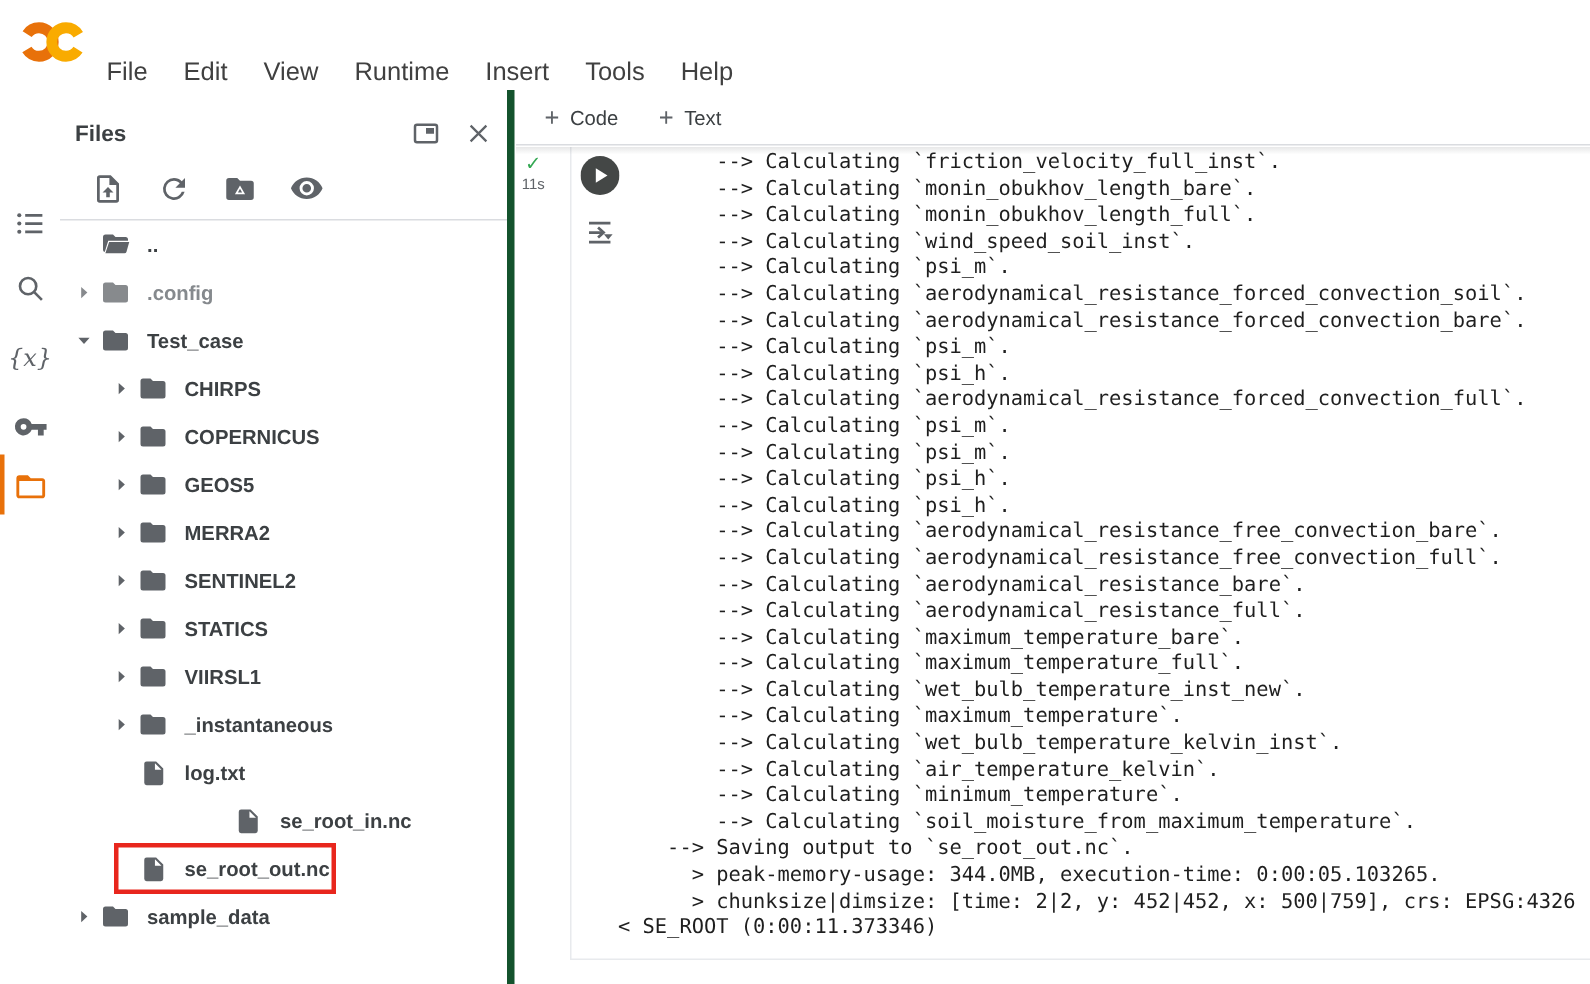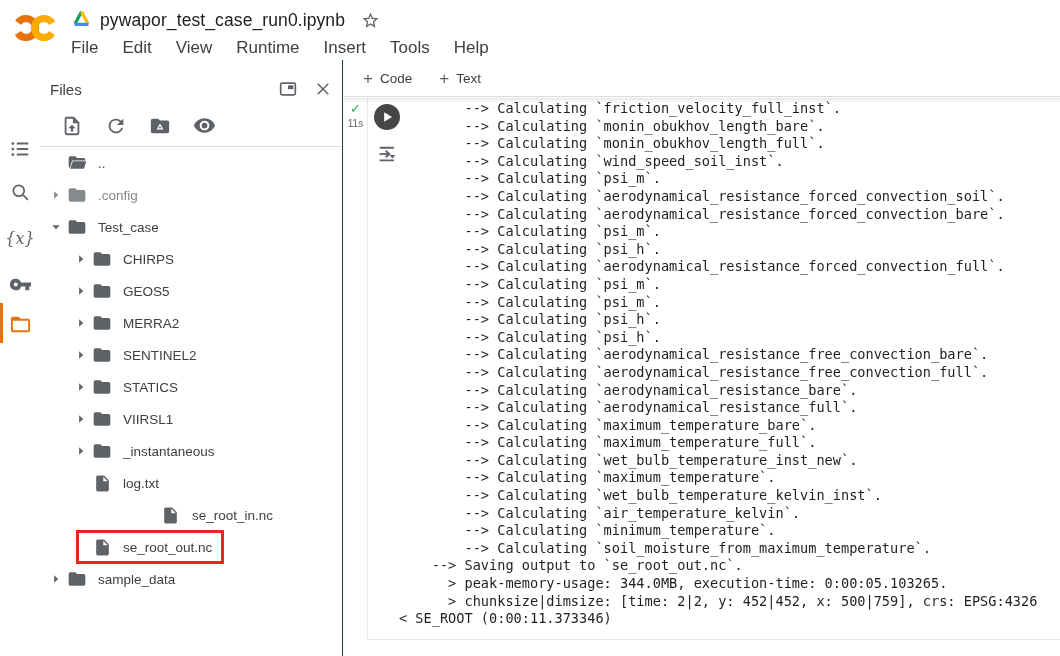--- a/index.html
+++ b/index.html
@@ -16,21 +16,21 @@
   .menu-item { font-size:17px; color:#404040; cursor:default; }
 
   
   .rail { position:absolute; left:0; top:60px; width:40px; bottom:0; background:#fff; }
   .rail-item { position:absolute; left:0; width:40px; height:30px; display:flex; align-items:center; justify-content:center; }
   .rail-active-bar { position:absolute; left:0; top:243px; width:3px; height:40px; background:#e8710a; }
   .fx { font-family:"DejaVu Serif", serif; font-style:italic; font-size:16px; color:#5f6368; }
 
   
   .files-panel { position:absolute; left:40px; top:60px; width:303px; bottom:0; background:#fff;
-                 border-right:1px solid #14532d; }
+                 border-right:5px solid #14532d;font-weight:bold; }
   .panel-header { position:absolute; top:16px; left:10px; right:10px; height:26px; display:flex; align-items:center; }
   .panel-title { font-size:15px; color:#3c4043; }
   .panel-header .spacer { flex:1; }
   .panel-header .hicon { margin-left:16px; display:flex; align-items:center; }
   .panel-toolbar { position:absolute; top:54px; left:21px; display:flex; gap:22px; align-items:center; }
   .tree { position:absolute; top:86px; left:0; right:0; border-top:1px solid #dadce0; }
   .tree-row { height:32px; display:flex; align-items:center; position:relative; }
   .tw-arrow { width:20px; display:flex; align-items:center; justify-content:center; flex:0 0 20px; }
   .tw-icon  { width:22px; display:flex; align-items:center; justify-content:center; flex:0 0 22px; margin-right:10px; }
   .tw-label { font-size:13.5px; color:#3c4043; white-space:nowrap; }
@@ -44,53 +44,38 @@
   .nb-toolbar { position:absolute; top:0; left:0; right:0; height:37px; border-bottom:1px solid #dadce0;
                 display:flex; align-items:center; padding-left:19px; gap:27px; background:#fff; z-index:2; }
   .add-btn { display:flex; align-items:center; gap:7px; font-size:13.5px; color:#3c4043; cursor:default; }
   .plus { font-size:17px; color:#5f6368; line-height:1; }
   .nb-body { position:absolute; top:38px; left:0; right:0; bottom:0; }
   .nb-body::before { content:""; position:absolute; top:0; left:0; right:0; height:5px;
                      background:linear-gradient(to bottom, rgba(60,64,67,.12), rgba(60,64,67,0)); z-index:1; }
   .gutter { position:absolute; left:0; top:4px; width:23px; text-align:center; }
   .check { color:#34a853; font-size:13px; line-height:14px; }
   .exec-time { font-size:10px; color:#5f6368; margin-top:2px; }
-  .cell { position:absolute; left:23px; top:0; right:0; height:542px;
+  .cell { position:absolute; left:36px; top:0; right:0; height:542px;
           border-left:1px solid #e8eaed; border-bottom:1px solid #e8eaed; }
   .cell-controls { position:absolute; left:5px; top:6px; width:28px; display:flex; flex-direction:column; gap:9px; align-items:center; }
   .output { position:absolute; left:31px; top:2px; right:4px;
             font-family:"DejaVu Sans Mono", monospace; font-size:13.6px; line-height:17.6px;
             color:#1f1f1f; white-space:pre; }
 </style>
 </head>
 <body>
 
 <div id="app">
 
   <div class="header">
     <div class="logo">
       <svg width="44" height="36" viewBox="0 0 44 36">
         <circle cx="13" cy="18" r="9.5" fill="none" stroke="#e8710a" stroke-width="7.2" stroke-dasharray="48.9 10.8" stroke-dashoffset="-35.2"></circle>
         <circle cx="31" cy="18" r="9.5" fill="none" stroke="#f9ab00" stroke-width="7.2" stroke-dasharray="48.9 10.8" stroke-dashoffset="-5.4"></circle>
       </svg>
-    </div>
-    <div class="title-row">
-      <span>
-        <svg width="19" height="19" viewBox="0 0 24 24">
-          <path d="M12 3.6 3.9 18.6" stroke="#0f9d58" stroke-width="4" fill="none"></path>
-          <path d="M12 3.6 20.1 18.6" stroke="#ffba00" stroke-width="4" fill="none"></path>
-          <path d="M3.2 19.4h17.6" stroke="#4285f4" stroke-width="4" fill="none"></path>
-        </svg>
-      </span>
-      <span class="nb-title">pywapor_test_case_run0.ipynb</span>
-      <span style="margin-left:7px;display:flex;">
-        <svg width="19" height="19" viewBox="0 0 24 24" fill="#5f6368">
-          <path d="M22 9.24l-7.19-.62L12 2 9.19 8.63 2 9.24l5.46 4.73L5.82 21 12 17.27 18.18 21l-1.63-7.03L22 9.24zM12 15.4l-3.76 2.27 1-4.28-3.32-2.88 4.38-.38L12 6.1l1.71 4.04 4.38.38-3.32 2.88 1 4.28L12 15.4z"></path>
-        </svg>
-      </span>
     </div>
     <div class="menu-row" id="menu-row">
         <span class="menu-item">File</span>
         <span class="menu-item">Edit</span>
         <span class="menu-item">View</span>
         <span class="menu-item">Runtime</span>
         <span class="menu-item">Insert</span>
         <span class="menu-item">Tools</span>
         <span class="menu-item">Help</span>
       </div>
@@ -232,20 +217,33 @@
           <span class="tw-arrow">
             <svg width="18" height="18" viewBox="0 0 24 24" fill="#5f6368">
               <path d="M9.5 17V7l5.5 5z"></path>
             </svg>
           </span>
           <span class="tw-icon">
             <svg width="20" height="20" viewBox="0 0 24 24" fill="#5f6368">
               <path d="M10 4H4a2 2 0 0 0-2 2v12a2 2 0 0 0 2 2h16a2 2 0 0 0 2-2V8a2 2 0 0 0-2-2h-8l-2-2z"></path>
             </svg>
           </span>
+          <span class="tw-label">COPERNICUS</span>
+        </div>
+        <div class="tree-row" style="padding-left: 31px;">
+          <span class="tw-arrow">
+            <svg width="18" height="18" viewBox="0 0 24 24" fill="#5f6368">
+              <path d="M9.5 17V7l5.5 5z"></path>
+            </svg>
+          </span>
+          <span class="tw-icon">
+            <svg width="20" height="20" viewBox="0 0 24 24" fill="#5f6368">
+              <path d="M10 4H4a2 2 0 0 0-2 2v12a2 2 0 0 0 2 2h16a2 2 0 0 0 2-2V8a2 2 0 0 0-2-2h-8l-2-2z"></path>
+            </svg>
+          </span>
           <span class="tw-label">GEOS5</span>
         </div>
         <div class="tree-row" style="padding-left: 31px;">
           <span class="tw-arrow">
             <svg width="18" height="18" viewBox="0 0 24 24" fill="#5f6368">
               <path d="M9.5 17V7l5.5 5z"></path>
             </svg>
           </span>
           <span class="tw-icon">
             <svg width="20" height="20" viewBox="0 0 24 24" fill="#5f6368">

